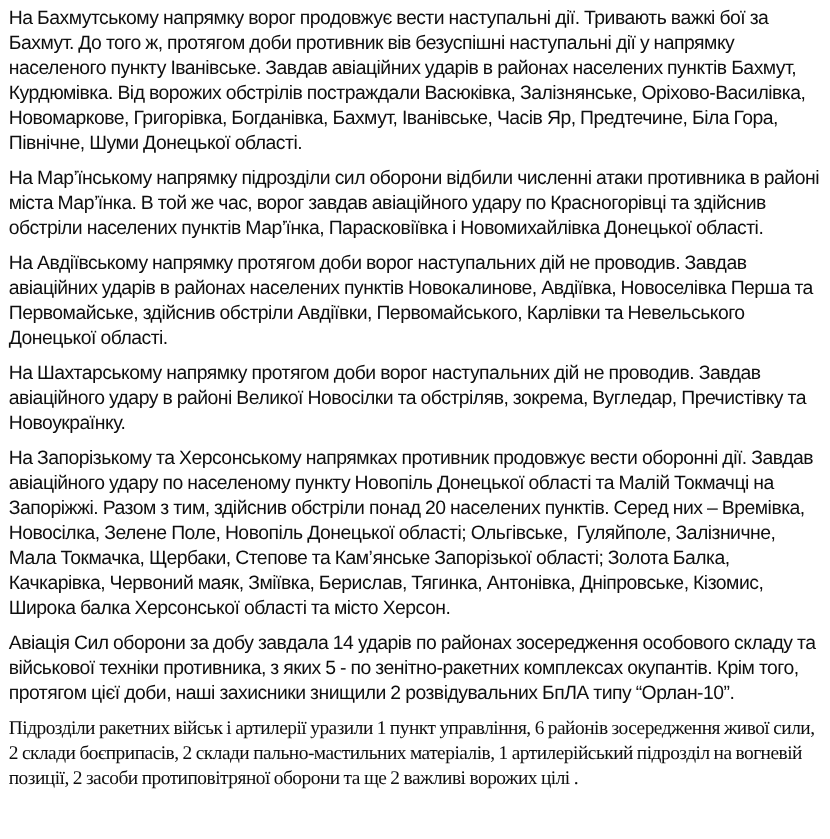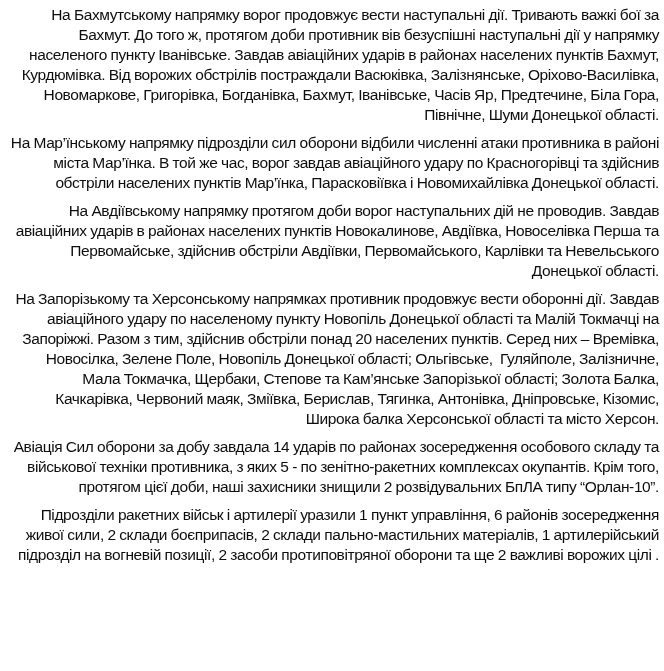--- a/index.html
+++ b/index.html
@@ -18,29 +18,31 @@
   .post-body {
     padding: 5px 5px 4px 7px;
     font-size: 15.5px;
     line-height: 20px;
     letter-spacing: -0.4px;
     word-spacing: -0.3px;
   }
   .post-body p {
     margin: 0 0 8px 0;
     white-space: pre-wrap;
-    text-align: right;
+    text-align: left;
   }
   .post-body p:last-child {
     margin-bottom: 12px;
+    font-family: Liberation Serif, serif;
   }
 </style>
 </head>
 <body>
 
 <div class="post-body">
   <p>На Бахмутському напрямку ворог продовжує вести наступальні дії. Тривають важкі бої за Бахмут. До того ж, протягом доби противник вів безуспішні наступальні дії у напрямку населеного пункту Іванівське. Завдав авіаційних ударів в районах населених пунктів Бахмут, Курдюмівка. Від ворожих обстрілів постраждали Васюківка, Залізнянське, Оріхово-Василівка, Новомаркове, Григорівка, Богданівка, Бахмут, Іванівське, Часів Яр, Предтечине, Біла Гора, Північне, Шуми Донецької області.</p>
   <p>На Мар’їнському напрямку підрозділи сил оборони відбили численні атаки противника в районі міста Мар’їнка. В той же час, ворог завдав авіаційного удару по Красногорівці та здійснив обстріли населених пунктів Мар’їнка, Парасковіївка і Новомихайлівка Донецької області.</p>
   <p>На Авдіївському напрямку протягом доби ворог наступальних дій не проводив. Завдав авіаційних ударів в районах населених пунктів Новокалинове, Авдіївка, Новоселівка Перша та Первомайське, здійснив обстріли Авдіївки, Первомайського, Карлівки та Невельського Донецької області.</p>
+  <p>На Шахтарському напрямку протягом доби ворог наступальних дій не проводив. Завдав авіаційного удару в районі Великої Новосілки та обстріляв, зокрема, Вугледар, Пречистівку та Новоукраїнку.</p>
   <p>На Запорізькому та Херсонському напрямках противник продовжує вести оборонні дії. Завдав авіаційного удару по населеному пункту Новопіль Донецької області та Малій Токмачці на Запоріжжі. Разом з тим, здійснив обстріли понад 20 населених пунктів. Серед них – Времівка, Новосілка, Зелене Поле, Новопіль Донецької області; Ольгівське,  Гуляйполе, Залізничне, Мала Токмачка, Щербаки, Степове та Кам’янське Запорізької області; Золота Балка, Качкарівка, Червоний маяк, Зміївка, Берислав, Тягинка, Антонівка, Дніпровське, Кізомис, Широка балка Херсонської області та місто Херсон.</p>
   <p>Авіація Сил оборони за добу завдала 14 ударів по районах зосередження особового складу та військової техніки противника, з яких 5 - по зенітно-ракетних комплексах окупантів. Крім того, протягом цієї доби, наші захисники знищили 2 розвідувальних БпЛА типу “Орлан-10”.</p>
   <p>Підрозділи ракетних військ і артилерії уразили 1 пункт управління, 6 районів зосередження живої сили, 2 склади боєприпасів, 2 склади пально-мастильних матеріалів, 1 артилерійський підрозділ на вогневій позиції, 2 засоби протиповітряної оборони та ще 2 важливі ворожих цілі .</p>
 </div>
 
 </body></html>

